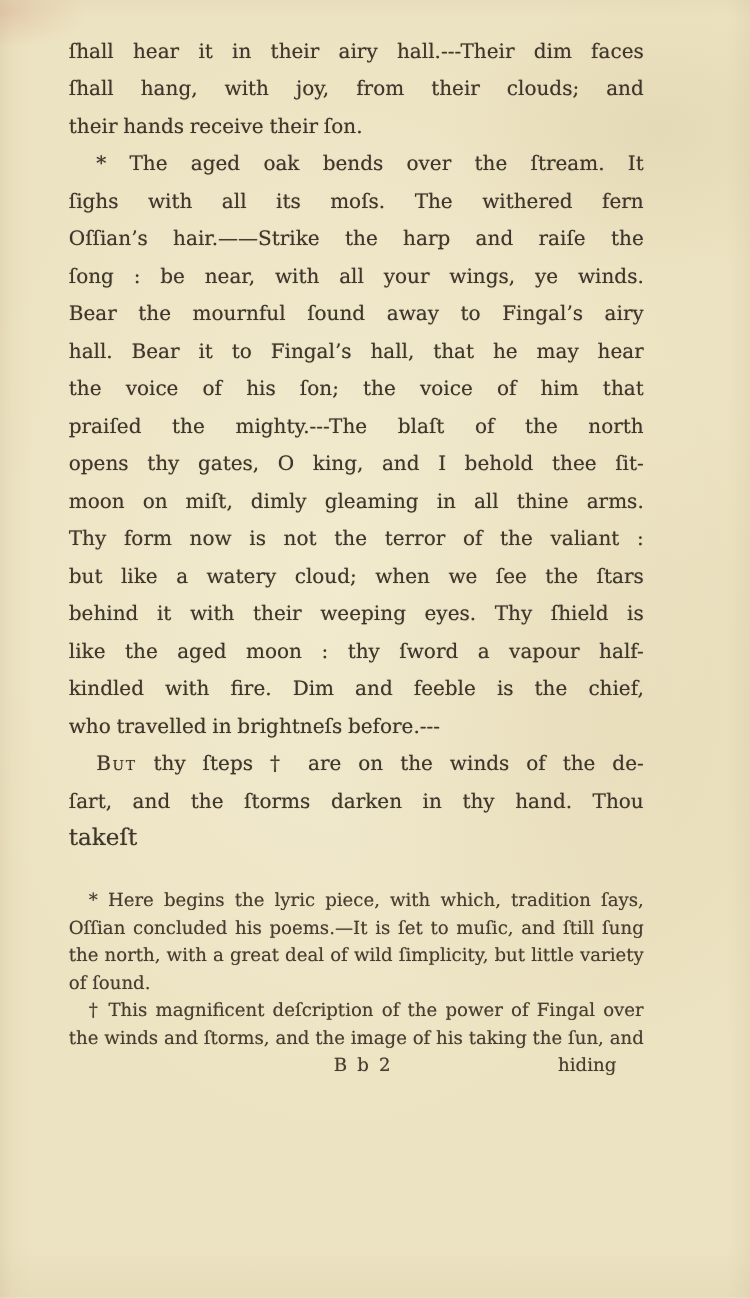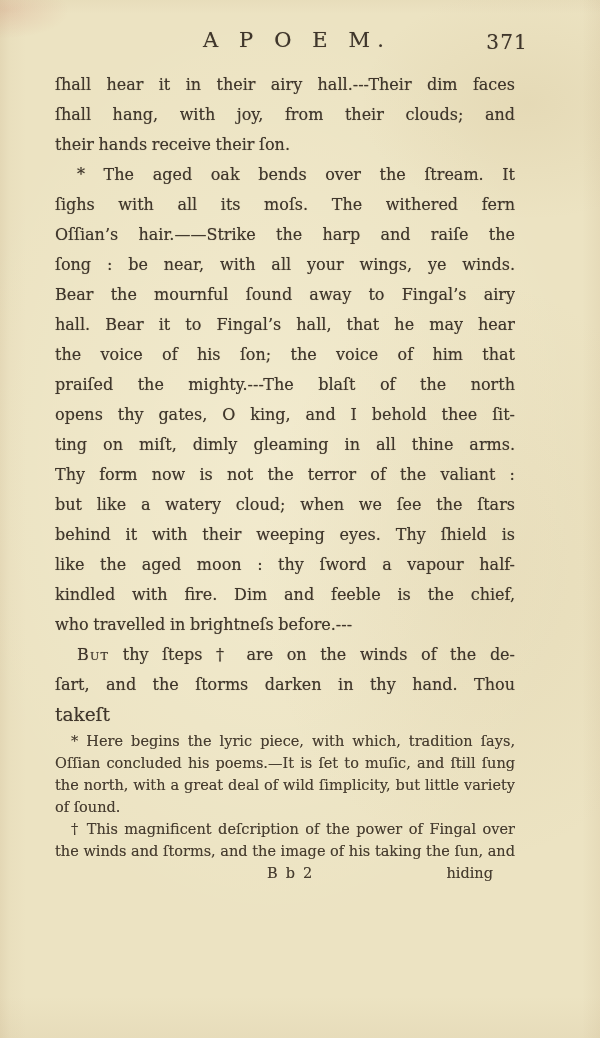--- a/index.html
+++ b/index.html
@@ -65,20 +65,21 @@
   .ln.ind { text-indent: 22px; }
   .sc { font-variant: small-caps; letter-spacing: 0.08em; }
   .catchword {
     font-size: 18.5px;
     line-height: 30px;
     text-align: left;
     padding-right: 5px;
     text-shadow: 0 0 0.7px rgba(63,54,43,0.55);
   }
   .footnotes {
+    margin-top: 24px;
     font-size: 14.5px;
     line-height: 22px;
     color: #463c2f;
     text-shadow: 0 0 0.6px rgba(70,60,47,0.5);
   }
   .fn {
     text-align: justify;
     text-align-last: justify;
     overflow: hidden;
     height: 22px;
@@ -100,39 +101,35 @@
     position: absolute;
     right: 22px;
     top: 0;
   }
 </style>
 </head>
 <body>
 
 <div class="page">
 
-  <div class="header">
-    <span class="running-title">A  P O E M.</span>
-    <span class="page-number">371</span>
-  </div>
 
   <div class="textblock">
     <div class="ln">ſhall hear it in their airy hall.---Their dim faces</div>
     <div class="ln">ſhall hang, with joy, from their clouds; and</div>
     <div class="ln pend">their hands receive their ſon.</div>
     <div class="ln ind">* The aged oak bends over the ſtream.  It</div>
     <div class="ln">ſighs with all its moſs.  The withered fern</div>
     <div class="ln">Oſſian’s hair.——Strike the harp and raiſe the</div>
     <div class="ln">ſong : be near, with all your wings, ye winds.</div>
     <div class="ln">Bear the mournful ſound away to Fingal’s airy</div>
     <div class="ln">hall.  Bear it to Fingal’s hall, that he may hear</div>
     <div class="ln">the voice of his ſon; the voice of him that</div>
     <div class="ln">praiſed the mighty.---The blaſt of the north</div>
     <div class="ln">opens thy gates, O king, and I behold thee ſit-</div>
-    <div class="ln">ting on miſt, dimly gleaming in all thine arms.</div>
+    <div class="ln">moon on miſt, dimly gleaming in all thine arms.</div>
     <div class="ln">Thy form now is not the terror of the valiant :</div>
     <div class="ln">but like a watery cloud; when we ſee the ſtars</div>
     <div class="ln">behind it with their weeping eyes.  Thy ſhield is</div>
     <div class="ln">like the aged moon : thy ſword a vapour half-</div>
     <div class="ln">kindled with fire.  Dim and feeble is the chief,</div>
     <div class="ln pend">who travelled in brightneſs before.---</div>
     <div class="ln ind"><span class="sc">But</span><span> thy ſteps † are on the winds of the de-</span></div>
     <div class="ln">ſart, and the ſtorms darken in thy hand.  Thou</div>
   </div>
 

